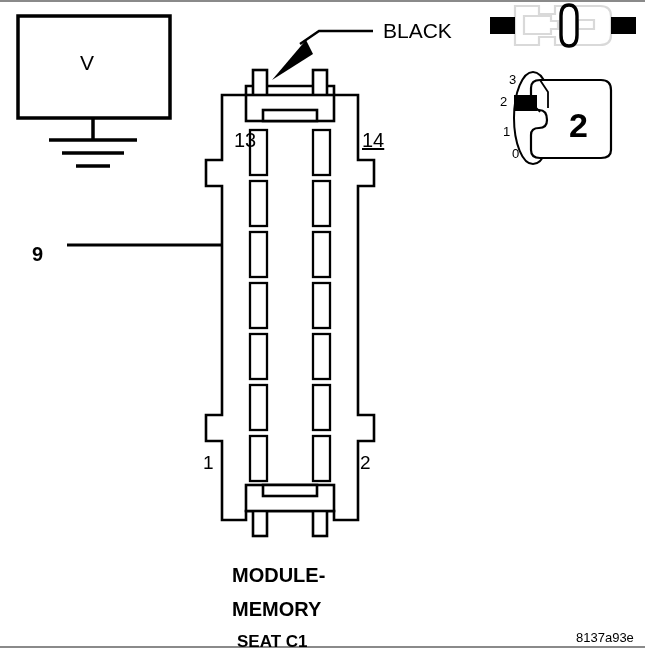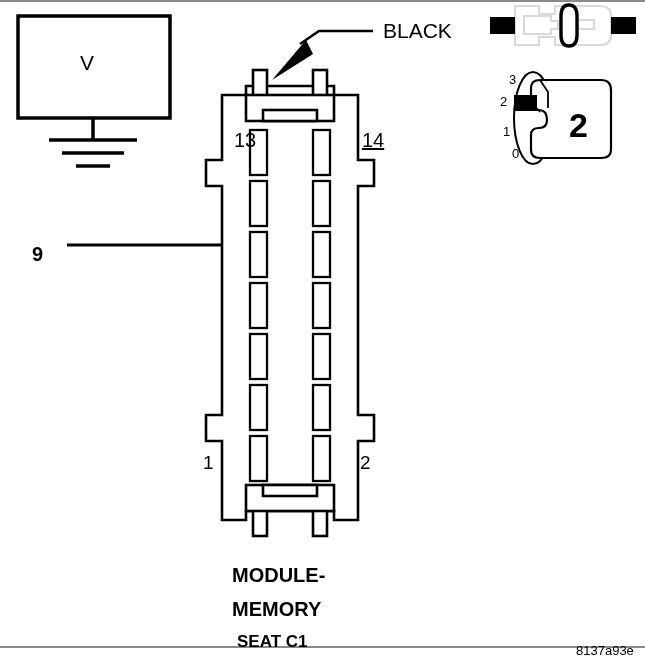--- a/index.html
+++ b/index.html
@@ -43,21 +43,21 @@
   .t-black   { left: 383px; top: 20px;  font-size: 21px; }
   .t-v       { left: 80px;  top: 52px;  font-size: 21px; }
   .t-13      { left: 192px; top: 130px; font-size: 20px; margin-left: 42px; }
   .t-14      { left: 362px; top: 130px; font-size: 20px; text-decoration: underline; }
   .t-9       { left: 32px;  top: 244px; font-size: 20px; font-weight: bold; }
   .t-1       { left: 203px; top: 453px; font-size: 19px; }
   .t-2       { left: 360px; top: 453px; font-size: 19px; }
   .t-mod     { left: 232px; top: 565px; font-size: 20px; font-weight: bold; }
   .t-mem     { left: 232px; top: 599px; font-size: 20px; font-weight: bold; }
   .t-seat    { left: 237px; top: 633px; font-size: 17px; font-weight: bold; }
-  .t-code    { left: 576px; top: 631px; font-size: 13px; margin-top: 13px; }
+  .t-code    { left: 576px; top: 631px; font-size: 13px; }
   .t-s3      { left: 509px; top: 73px;  font-size: 13px; }
   .t-s2      { left: 500px; top: 95px;  font-size: 13px; }
   .t-s1      { left: 503px; top: 125px; font-size: 13px; }
   .t-s0      { left: 512px; top: 147px; font-size: 13px; }
   .t-big2    { left: 569px; top: 108px; font-size: 34px; font-weight: bold; }
 </style>
 </head>
 <body>
 
 <div id="canvas">

